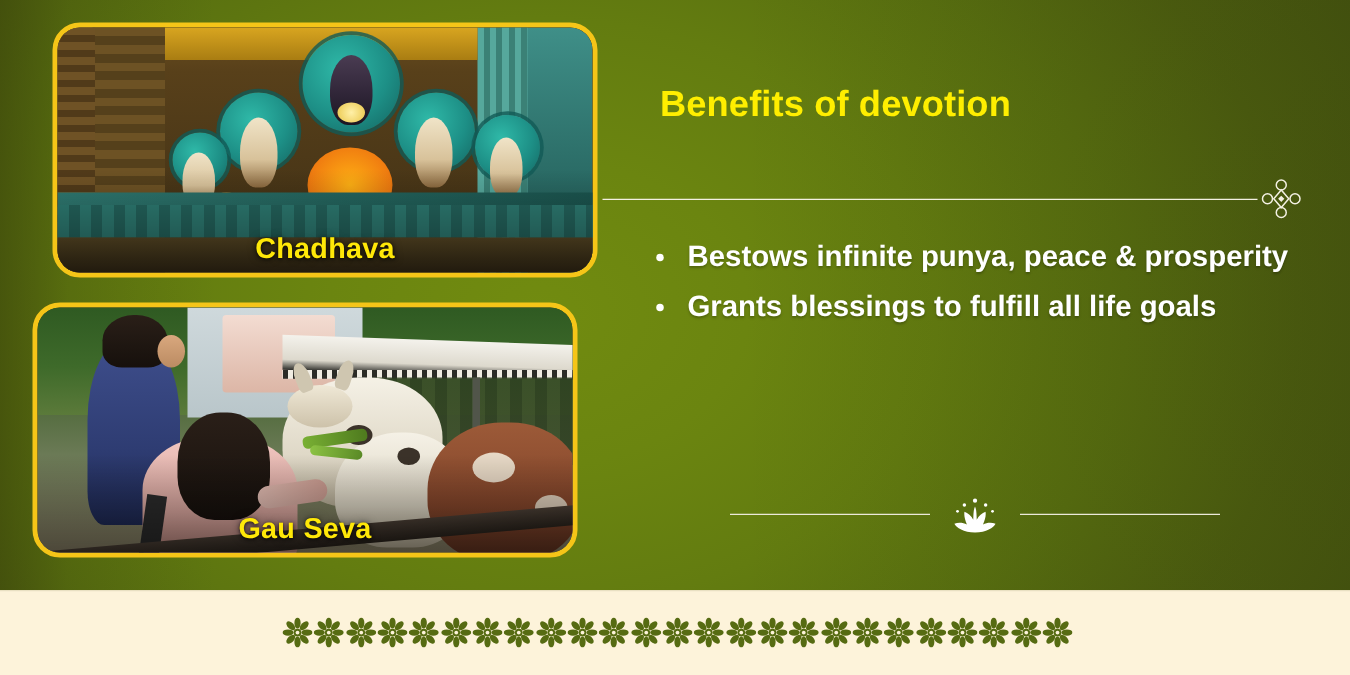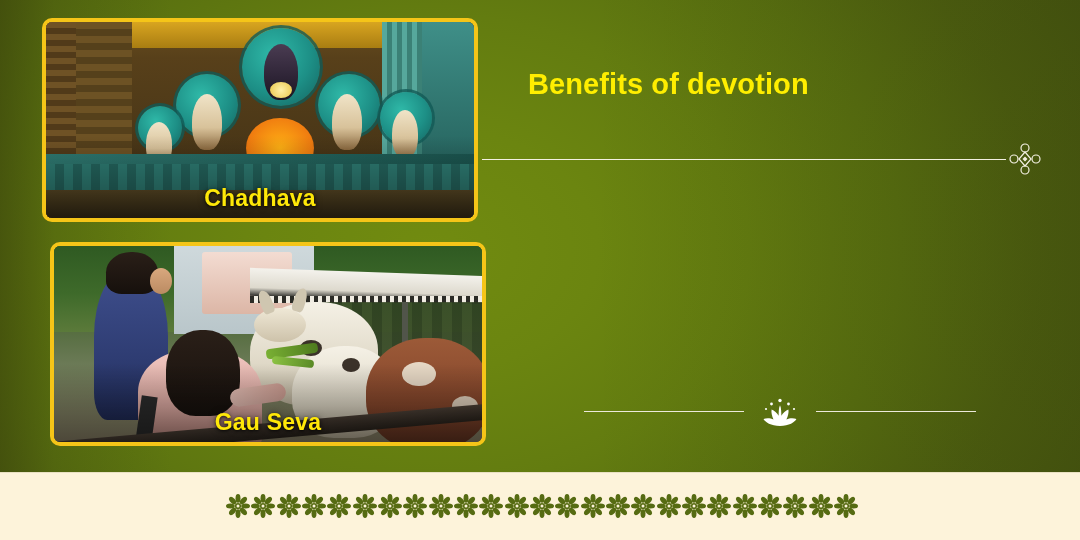--- a/index.html
+++ b/index.html
@@ -52,32 +52,32 @@
     height: 68px;
     background: #fdf3da;
     border-top: 1px solid #e9e0c2;
   }
 
   
   .photo-frame {
     position: absolute;
     box-sizing: border-box;
     border: 4px solid #f5c518;
-    border-radius: 10px;
+    border-radius: 22px;
     overflow: hidden;
     background: #2e2a18;
   }
   #frame-chadhava {
     left: 42px;
     top: 18px;
     width: 436px;
     height: 204px;
   }
   #frame-gauseva {
-    left: 50px;
+    left: 26px;
     top: 242px;
     width: 436px;
     height: 204px;
   }
   .photo-inner {
     position: absolute;
     left: 0; top: 0; right: 0; bottom: 0;
     overflow: hidden;
   }
   .caption {
@@ -352,20 +352,22 @@
         <circle cx="17" cy="28" r="4"></circle>
         <circle cx="6" cy="17" r="4"></circle>
         <circle cx="28" cy="17" r="4"></circle>
         <path d="M17 10 L11 17 L17 24 L23 17 Z"></path>
       </g>
       <path d="M17 14.5 L19.5 17 L17 19.5 L14.5 17 Z" fill="#f3f0e2"></path>
     </svg>
   </div>
 
   <ul class="bullets">
+    <li><span class="dot"></span><span>Bestows infinite punya, peace &amp; prosperity</span></li>
+    <li><span class="dot"></span><span>Grants blessings to fulfill all life goals</span></li>
   </ul>
 
   <div class="lotus-divider">
     <div class="dline"></div>
     <svg class="lotus-icon" viewBox="0 0 44 34">
       <g fill="#ffffff">
         <path d="M22 32c-9 0-15-4-16.5-7 3-1.2 7-1 10 .6C14 22 13 18 13.6 15.4c2.6 1 5.6 3.4 7 6.4.2-3.6 0-7.8 1.4-10.6 1.4 2.8 1.2 7 1.4 10.6 1.4-3 4.4-5.4 7-6.4.6 2.6-.4 6.6-2 10.2 3-1.6 7-1.8 10-.6C37 28 31 32 22 32z"></path>
         <circle cx="22" cy="6.5" r="1.7"></circle>
         <circle cx="13.5" cy="10" r="1.4"></circle>
         <circle cx="30.5" cy="10" r="1.4"></circle>

